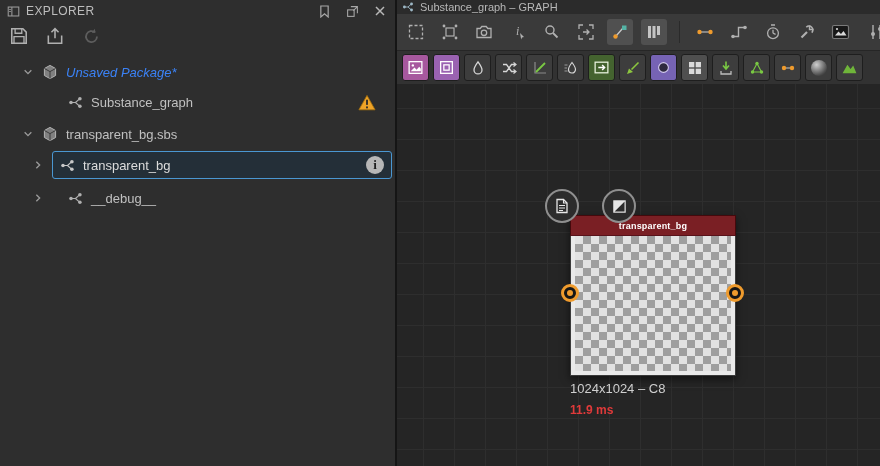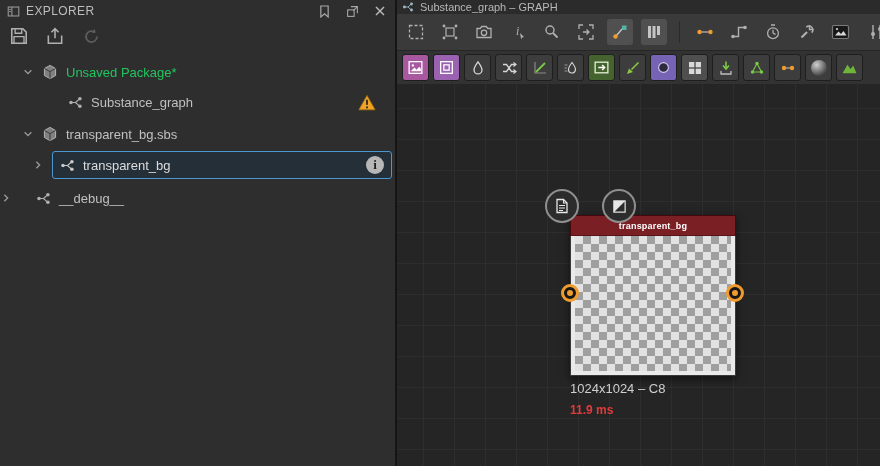--- a/index.html
+++ b/index.html
@@ -12,21 +12,21 @@
   
   .explorer{position:absolute;left:0;top:0;width:395px;height:466px;background:#2e2e2e}
   .panel-divider{position:absolute;left:395px;top:0;width:2px;height:466px;background:#151515}
   .exp-header{position:absolute;left:0;top:0;width:395px;height:18px;display:flex;align-items:flex-end;padding:1px 8px 0 6px;box-sizing:border-box;gap:6px}
   .exp-title{font-size:12px;color:#bdbdbd;flex:1;letter-spacing:.4px}
   .hicon{width:14px;height:14px;display:flex;align-items:center;justify-content:center;margin-left:8px}
   .exp-toolbar{position:absolute;left:8px;top:22px;height:28px;display:flex;align-items:center;gap:14px}
   .tbtn{width:22px;height:22px;display:flex;align-items:center;justify-content:center}
   .trow{position:absolute;left:0;width:395px;height:28px;display:flex;align-items:center;box-sizing:border-box;font-size:13px;color:#c0c0c0;gap:8px;padding-right:3px}
   .tlabel{white-space:nowrap}
-  .italic{color:#22c55e}
+  .italic{font-style:italic;color:#3b82f6}
   .caret{width:12px;display:flex;justify-content:center}
   .ticon{display:flex;align-items:center;justify-content:center}
   .sel{flex:1;height:28px;background:#242f38;border:1px solid #4a97d2;border-radius:3px;display:flex;align-items:center;gap:8px;padding:0 7px;box-sizing:border-box;color:#dcdcdc}
   .info-badge{margin-left:auto;width:18px;height:18px;border-radius:50%;background:#b7b7b7;color:#1f1f1f;font-weight:bold;font-size:13px;display:flex;align-items:center;justify-content:center;font-family:"Liberation Serif",serif}
   .warn{margin-left:auto;margin-right:16px}
   
   .graphpanel{position:absolute;left:397px;top:0;width:483px;height:466px;background:#eab308;overflow:hidden}
   .g-header{position:absolute;left:0;top:0;width:100%;height:14px;display:flex;align-items:center;gap:6px;padding-left:5px;box-sizing:border-box;background:#2b2b2b;font-size:11px;color:#b8b8b8;white-space:nowrap}
   .g-tb1{position:absolute;left:0;top:14px;width:100%;height:37px;background:#3a3a3a;border-bottom:1px solid #262626;display:flex;align-items:center;gap:8px;padding-left:6px;box-sizing:border-box;overflow:hidden}
   .ti{width:26px;height:26px;min-width:26px;display:flex;align-items:center;justify-content:center;border-radius:3px}
@@ -170,21 +170,21 @@
             <circle cx="3.2" cy="8" r="1.9" fill="#c8c8c8"></circle>
             <circle cx="12.7" cy="4" r="1.9" fill="#c8c8c8"></circle>
             <circle cx="12.7" cy="12" r="1.9" fill="#c8c8c8"></circle>
           </svg>
       </span>
       <span class="tlabel">transparent_bg</span>
       <span class="info-badge">i</span>
     </div>
   </div>
 
-  <div class="trow" style="top:184px;">
+  <div class="trow" style="top:184px;padding-left:32px">
     <span class="caret">
       <svg width="10" height="10" viewBox="0 0 12 12">
           <path d="M4 2l4 4-4 4" fill="none" stroke="#9a9a9a" stroke-width="1.6"></path>
         </svg>
     </span>
     <span class="ticon" style="margin-left:16px">
       <svg width="15" height="15" viewBox="0 0 16 16">
           <path d="M4 8h4M8 8l4-3.6M8 8l4 3.6" stroke="#b0b0b0" stroke-width="1.2" fill="none"></path>
           <circle cx="3.2" cy="8" r="1.9" fill="#b0b0b0"></circle>
           <circle cx="12.7" cy="4" r="1.9" fill="#b0b0b0"></circle>

